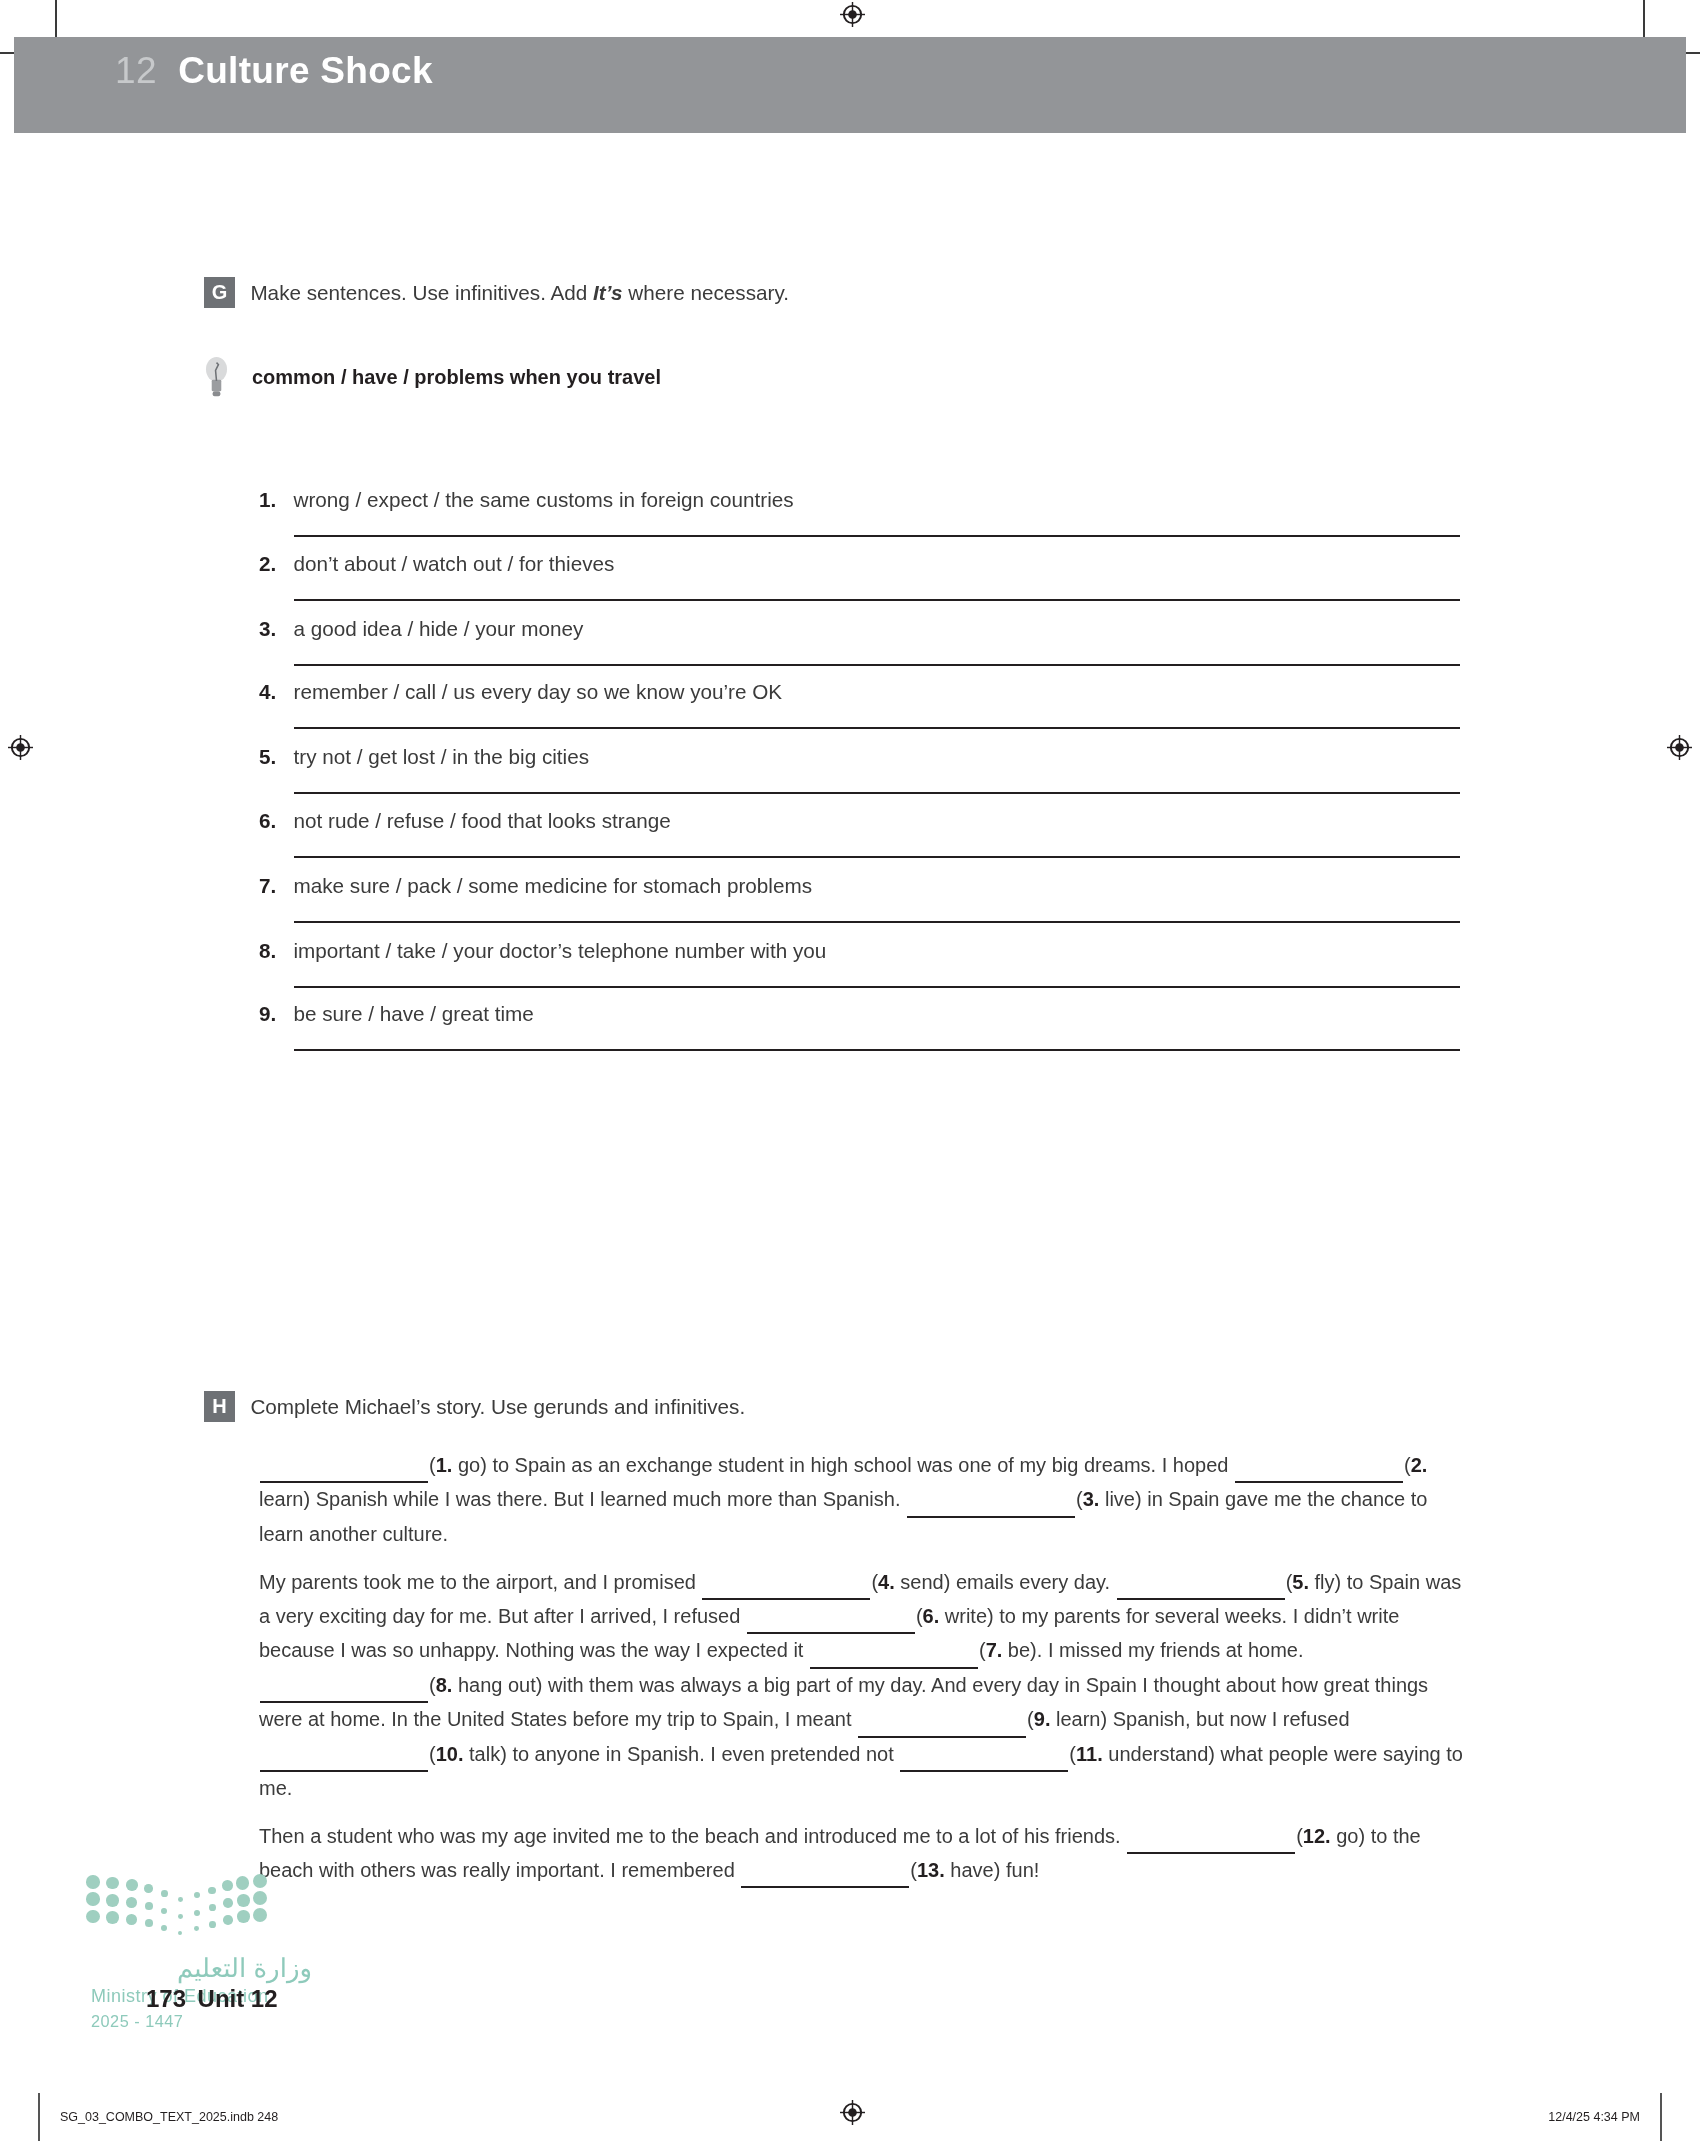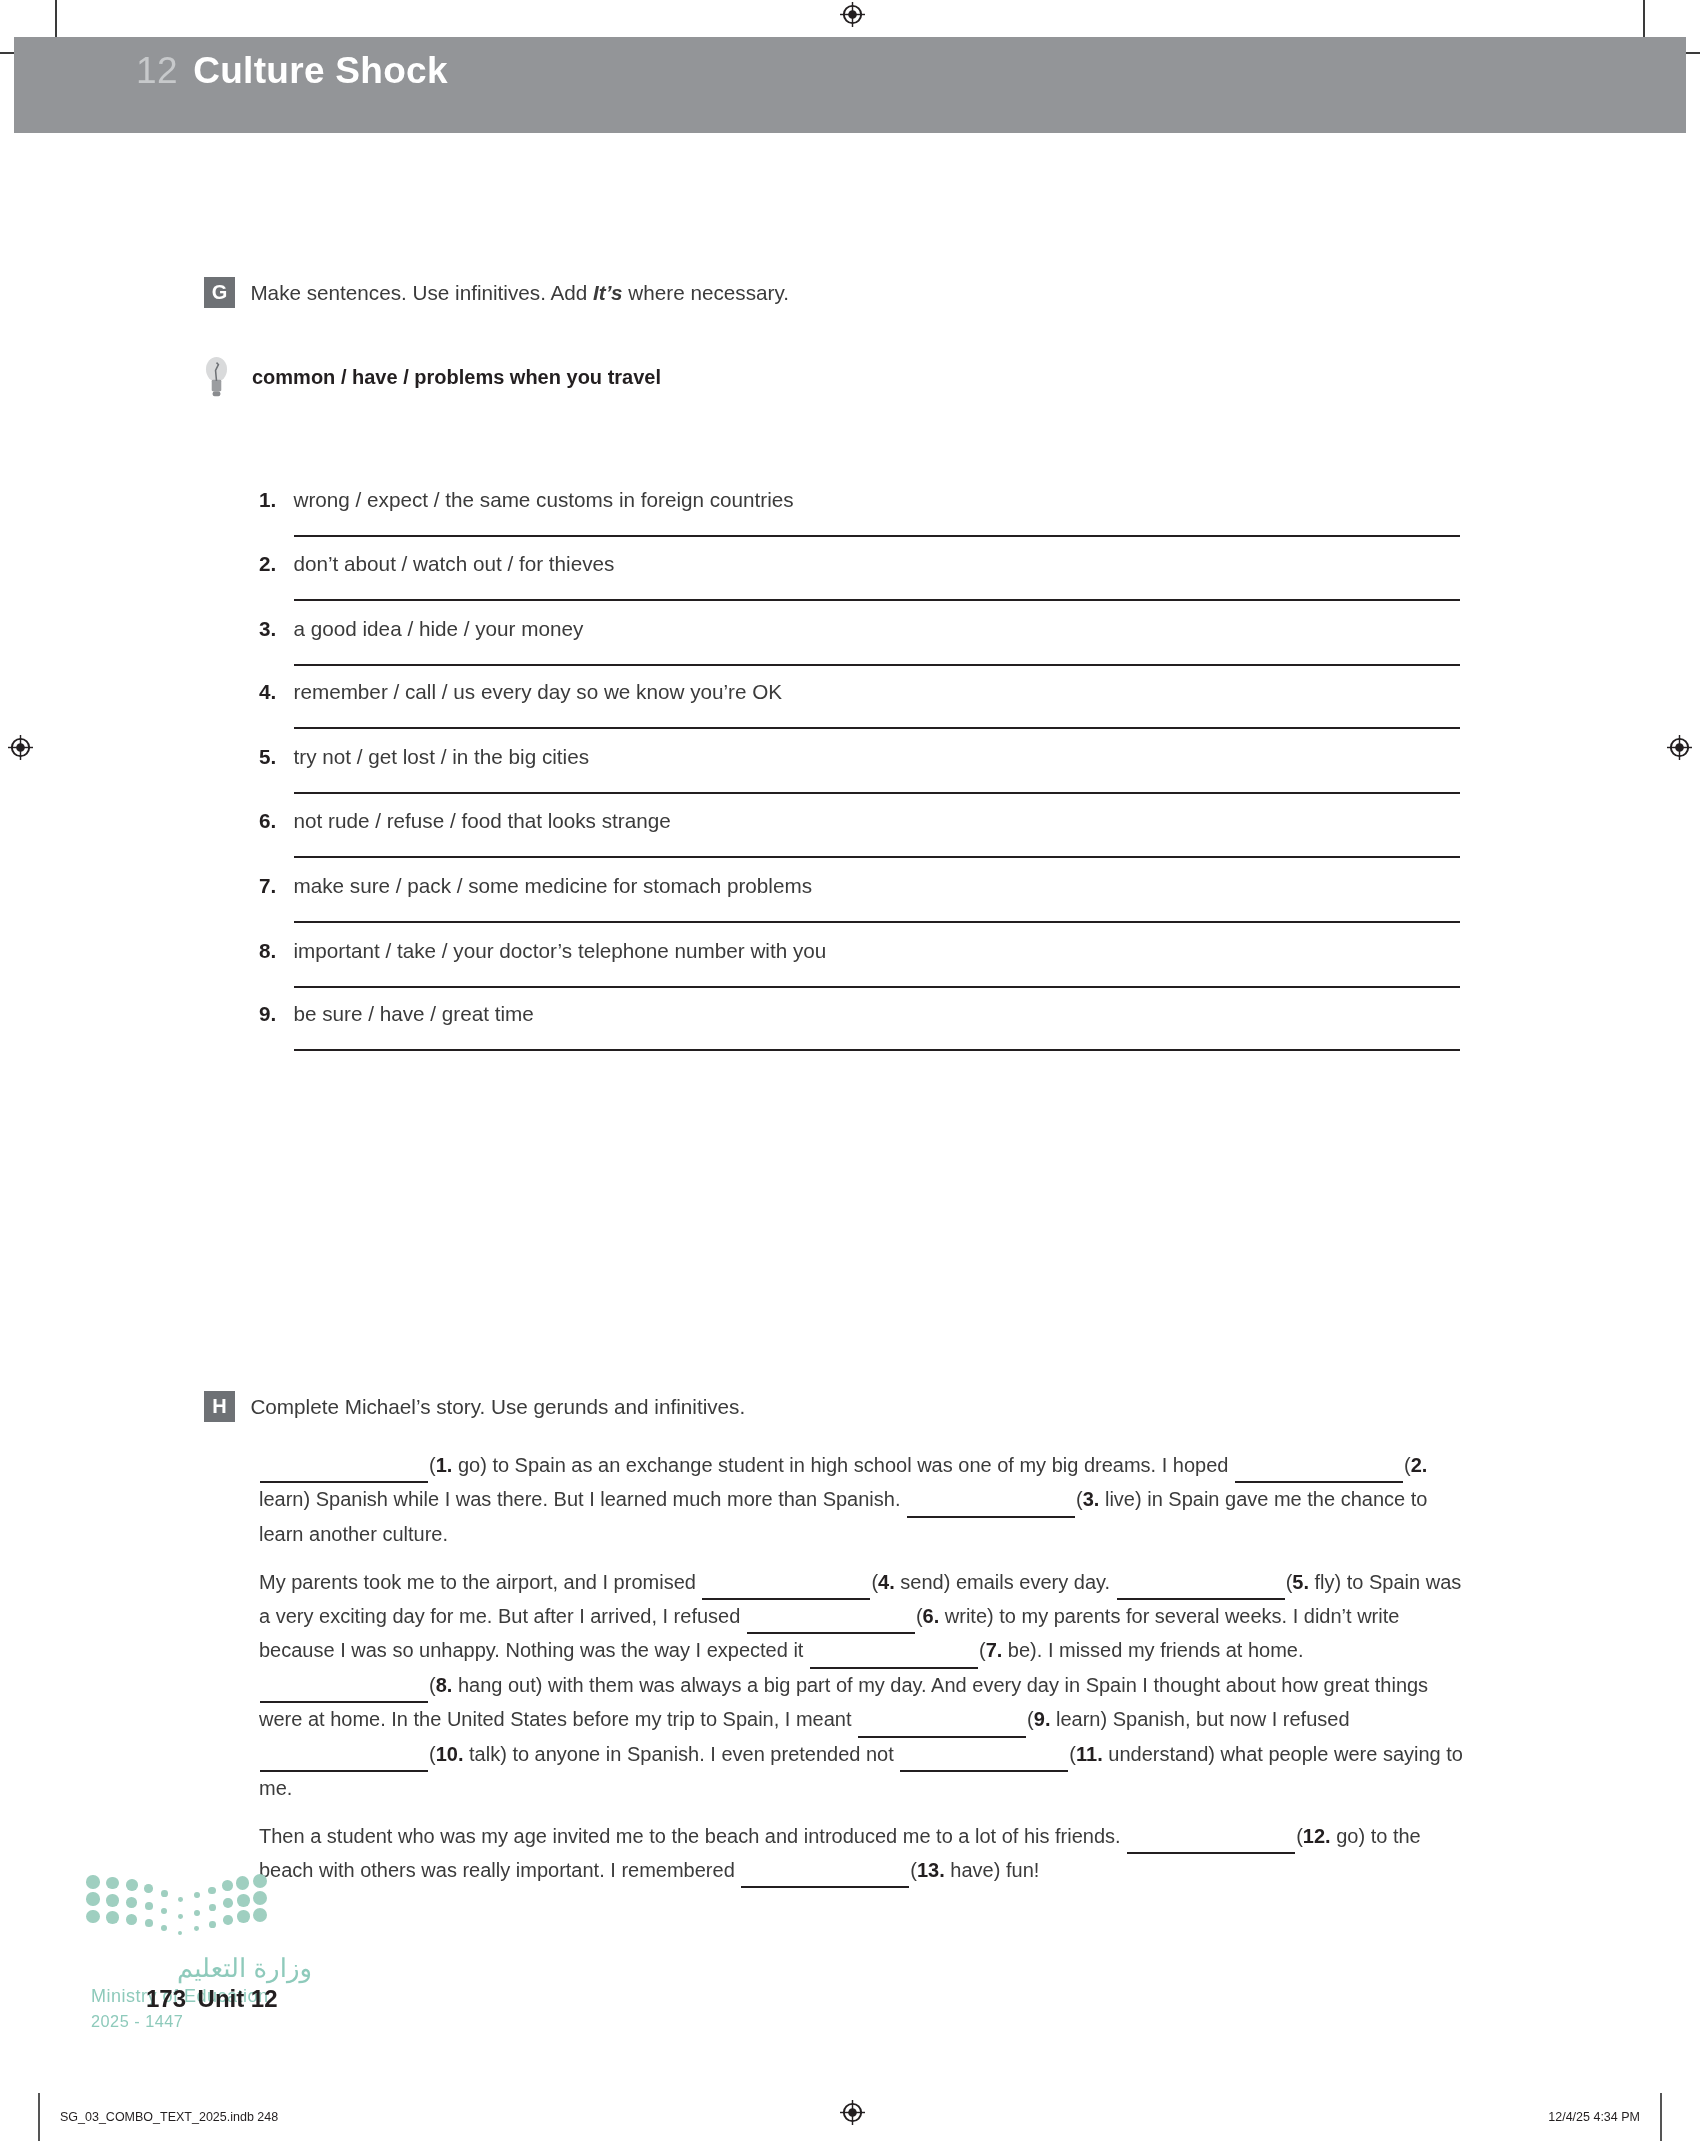--- a/index.html
+++ b/index.html
@@ -35,22 +35,21 @@
     width: 1672px;
     height: 96px;
     background: #939598;
   }
   .header-inner {
     position: absolute;
     left: 115px;
     top: 50px;
     display: flex;
     align-items: flex-end;
-    gap: 15px;
-    margin-left: 21px;
+    gap: 21px;
   }
   .unit-num {
     font-size: 37px;
     color: #c7c9cb;
     font-weight: 400;
     letter-spacing: 0.5px;
   }
   .unit-title {
     font-size: 37px;
     color: #ffffff;

